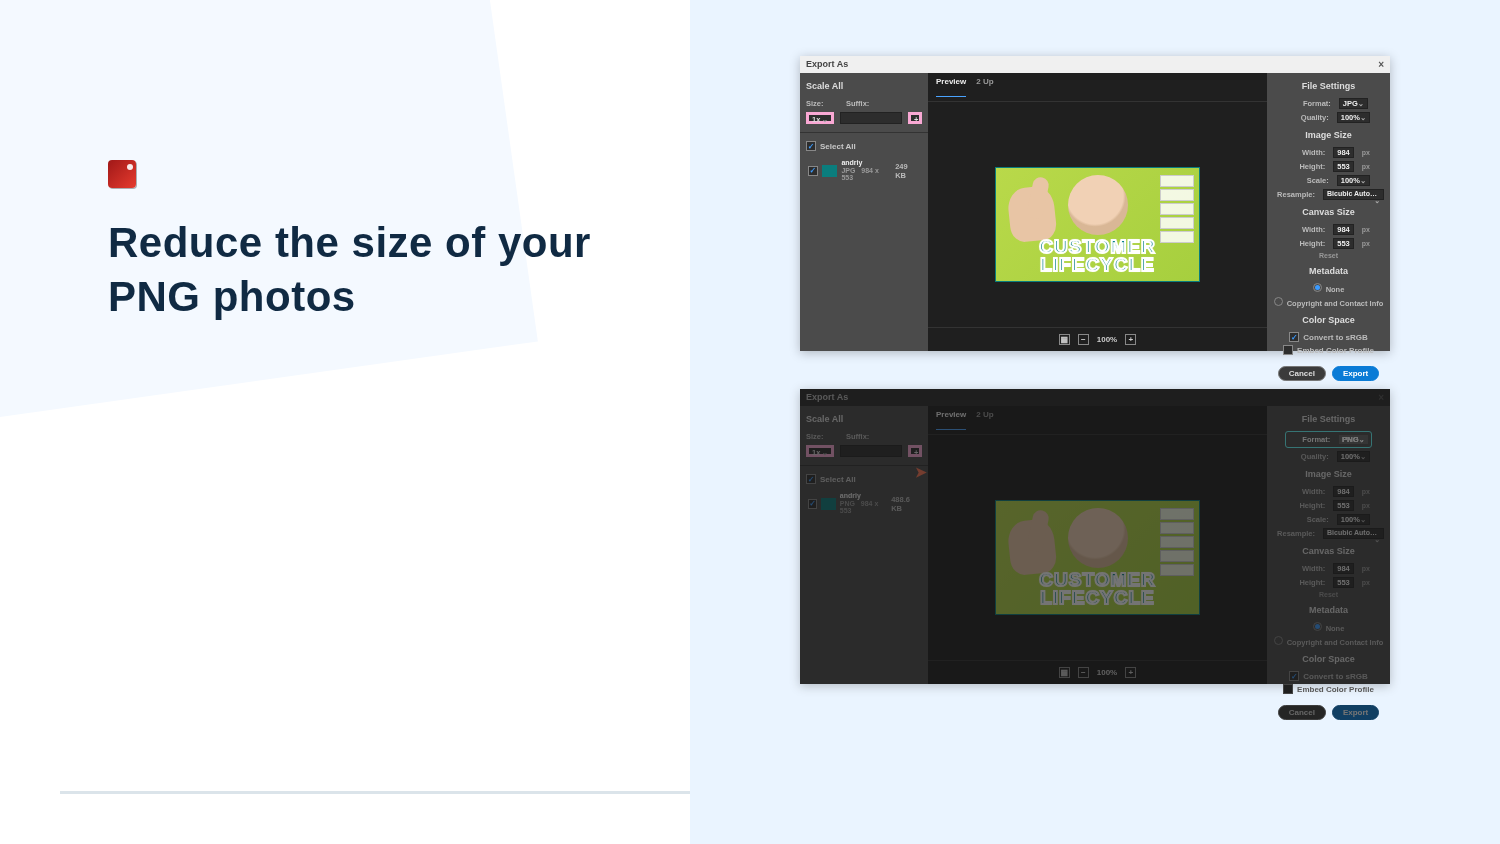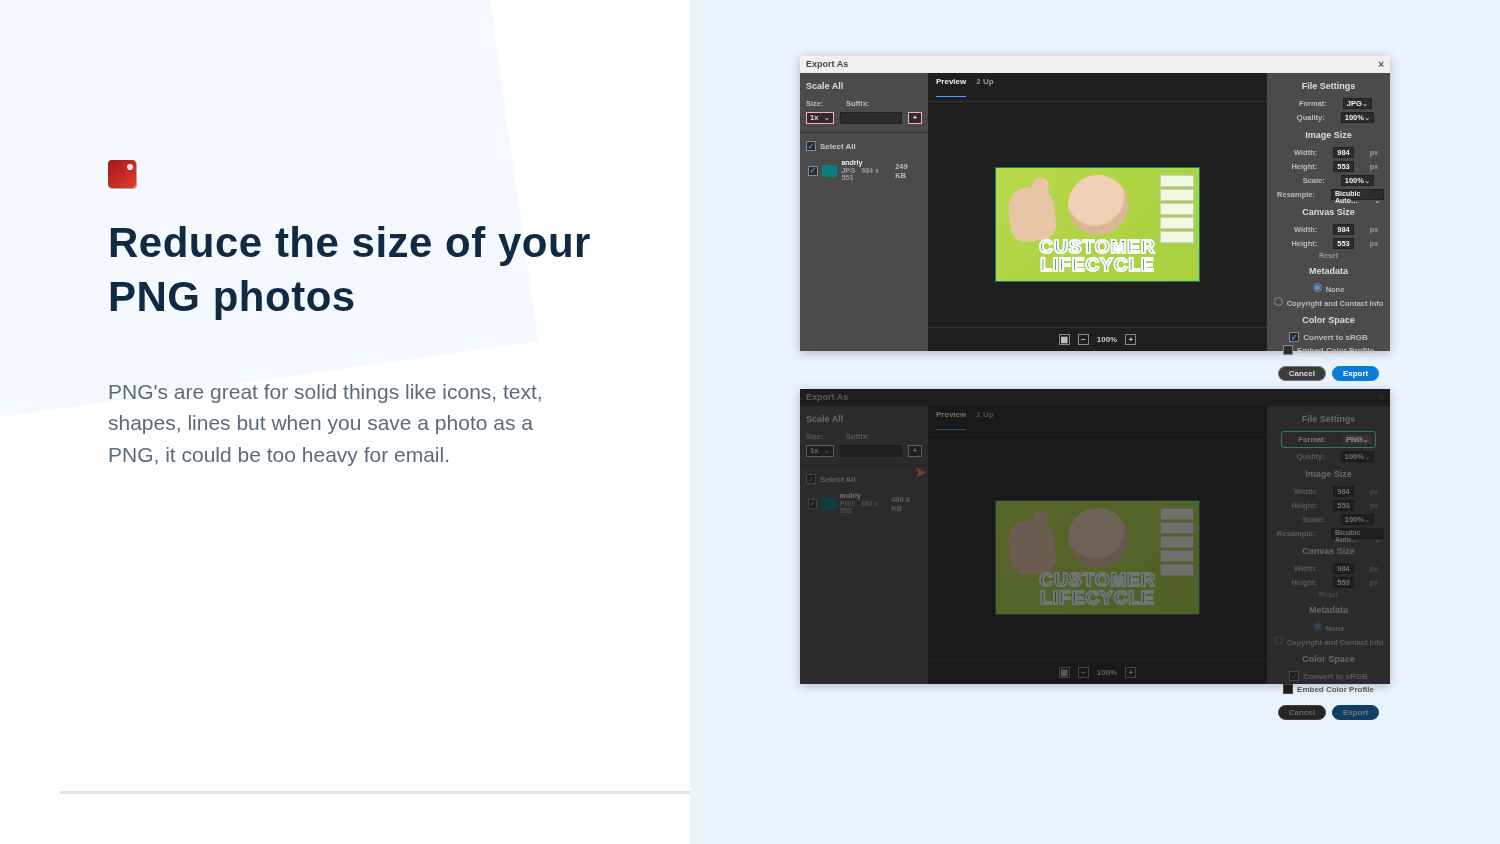--- a/index.html
+++ b/index.html
@@ -45,21 +45,21 @@
     width:6px; height:6px;
     background:#fff;
     border-radius:50%;
     opacity:.9;
   }
   .title {
     font-size: 42px;
     font-weight: 800;
     color: #102a43;
     line-height: 1.28;
-    margin-bottom: 52px;
+    margin-bottom: 68px;
     letter-spacing:.5px;
   }
   .para {
     font-size: 21px;
     color: #5c6b7a;
     line-height: 1.5;
     margin-bottom: 30px;
     max-width: 440px;
   }
   .para .link { color:#2479d0; font-weight:700; }
@@ -107,21 +107,21 @@
   }
   .section-title { color:#ddd; font-size:9px; margin:2px 0 4px; }
   .row { display:flex; gap:6px; align-items:center; font-size:7.5px; color:#bbb; }
   .row label { width:34px; text-align:left; }
   .input {
     background:#2d2d2d; border:1px solid #222; color:#ddd;
     height:12px; font-size:7.5px; padding:0 3px;
     flex:1;
   }
   .select {
-    background:#2d2d2d; border:1px solid #f9a8d4; color:#ddd;
+    background:#2d2d2d; border:3px solid #f9a8d4; color:#ddd;
     height:12px; font-size:7.5px; padding:0 3px; width:28px;
   }
   .hr2 { height:1px; background:#333; margin:4px -6px; }
   .chkrow { display:flex; align-items:center; gap:4px; font-size:8px; }
   .chk {
     width:10px;height:10px;border:1px solid #888;background:#2d2d2d;
     display:inline-flex;align-items:center;justify-content:center;font-size:8px;color:#3b9bff;
   }
   .assetrow {
     display:flex; align-items:center; gap:4px;
@@ -187,21 +187,21 @@
   }
   .zi { width:11px;height:11px;border:1px solid #888;display:inline-flex;align-items:center;justify-content:center;font-size:8px;}
 
   .col-right {
     width:123px;
     background:#4b4b4b;
     padding:6px;
     display:flex; flex-direction:column; gap:3px;
     font-size:7.5px; color:#bbb;align-items:center;
   }
-  .lbl { display:flex; align-items:center; gap:16px; }
+  .lbl { display:flex; align-items:center; gap:8px; }
   .lbl label { width:42px; text-align:right; }
   .val { background:#2d2d2d; border:1px solid #222; color:#eee; height:11px; flex:1; padding:0 3px;}
   .unit { color:#999; font-size:7px; width:12px;}
   .dd::after{content:"⌄";float:right;color:#aaa;}
   .radio {
     width:9px;height:9px;border-radius:50%;border:1px solid #888;display:inline-block;margin-right:4px;
   }
   .radio.on::after{content:"";display:block;width:5px;height:5px;border-radius:50%;background:#3b9bff;margin:1px;}
   .dlg-btns { margin-top:auto; display:flex; gap:6px; justify-content:flex-end; padding-top:8px;}
   .btn {
@@ -219,21 +219,20 @@
 </style>
 </head>
 <body>
 
 <div class="left">
   <div class="icon-box"></div>
 
   <h1 class="title">Reduce the size of your PNG photos</h1>
 
 
-  <p class="para">PNG's are great for solid things like icons, text, shapes, lines but when you save a photo as a PNG, it could be too heavy for email.</p>
 
   <div class="hr"></div>
 </div>
 
 <div class="right">
 
   <div class="dialog">
     <div class="titlebar">
       <span>Export As</span>
       <span class="closex">×</span>

